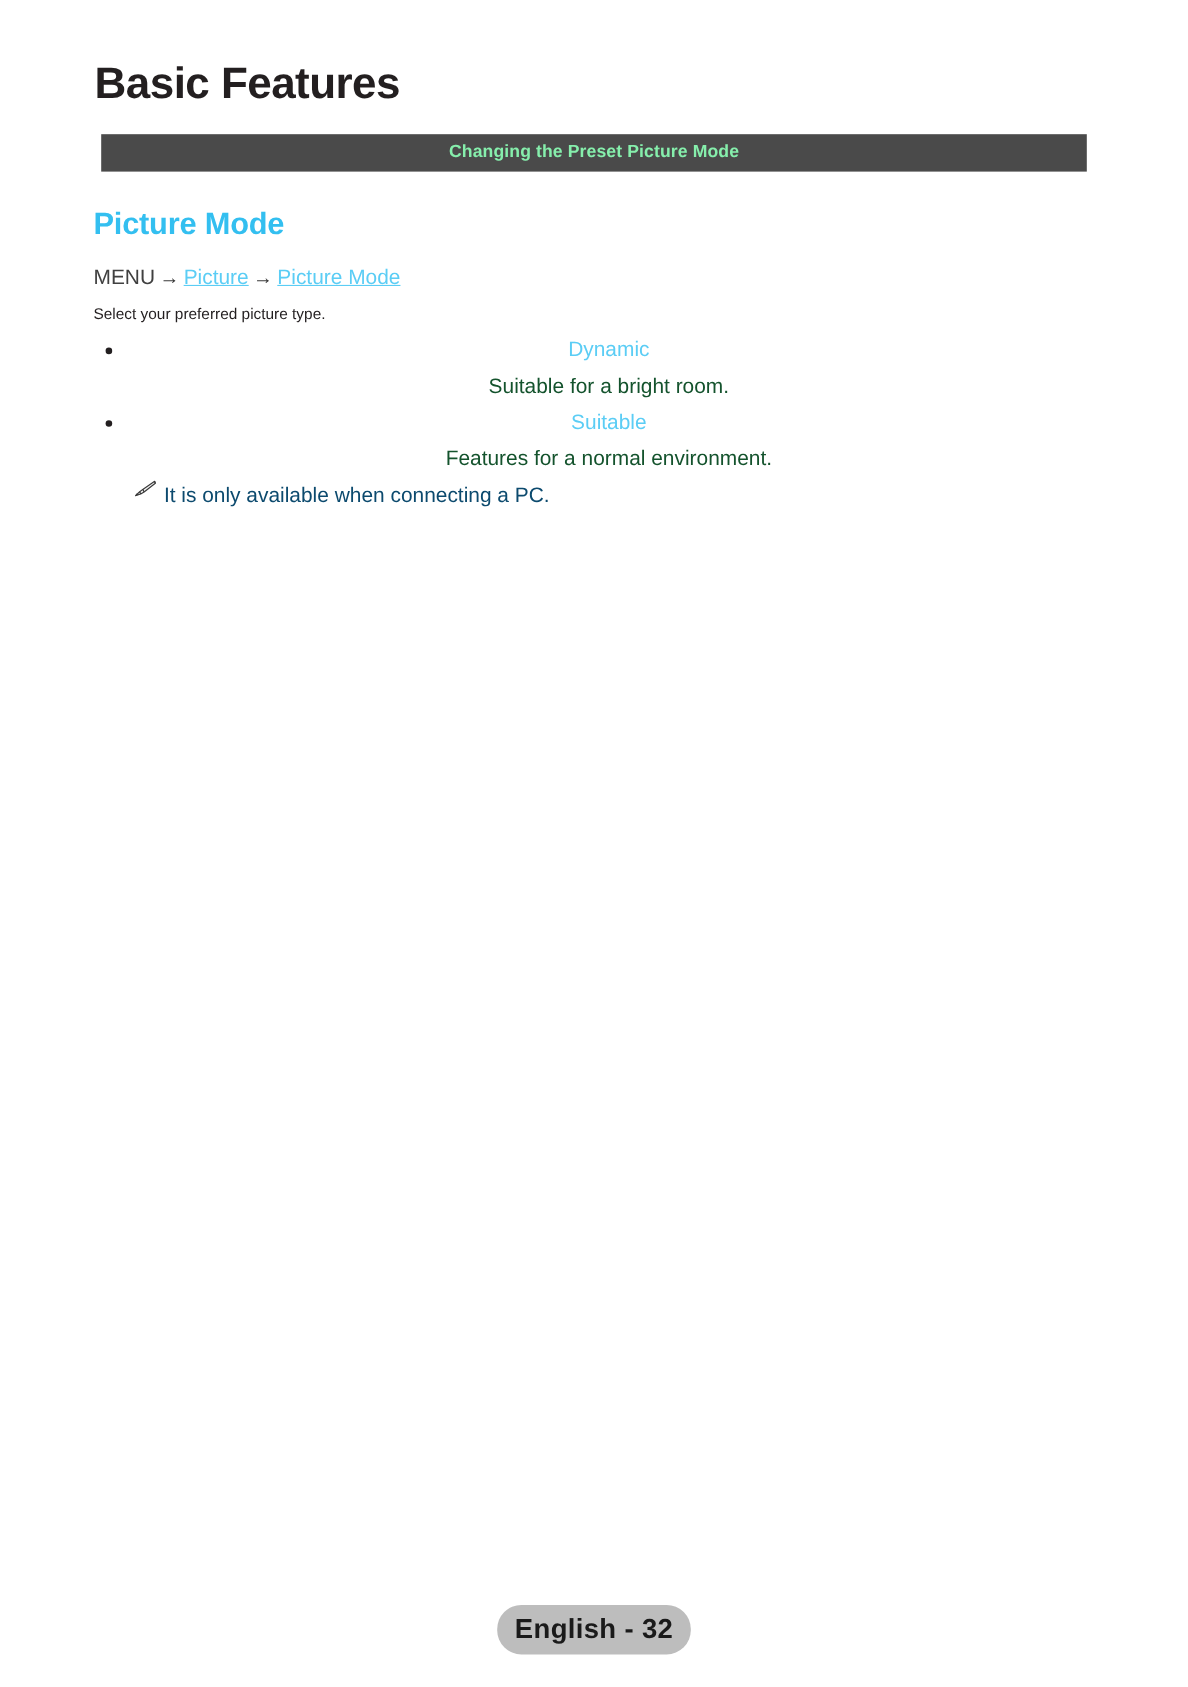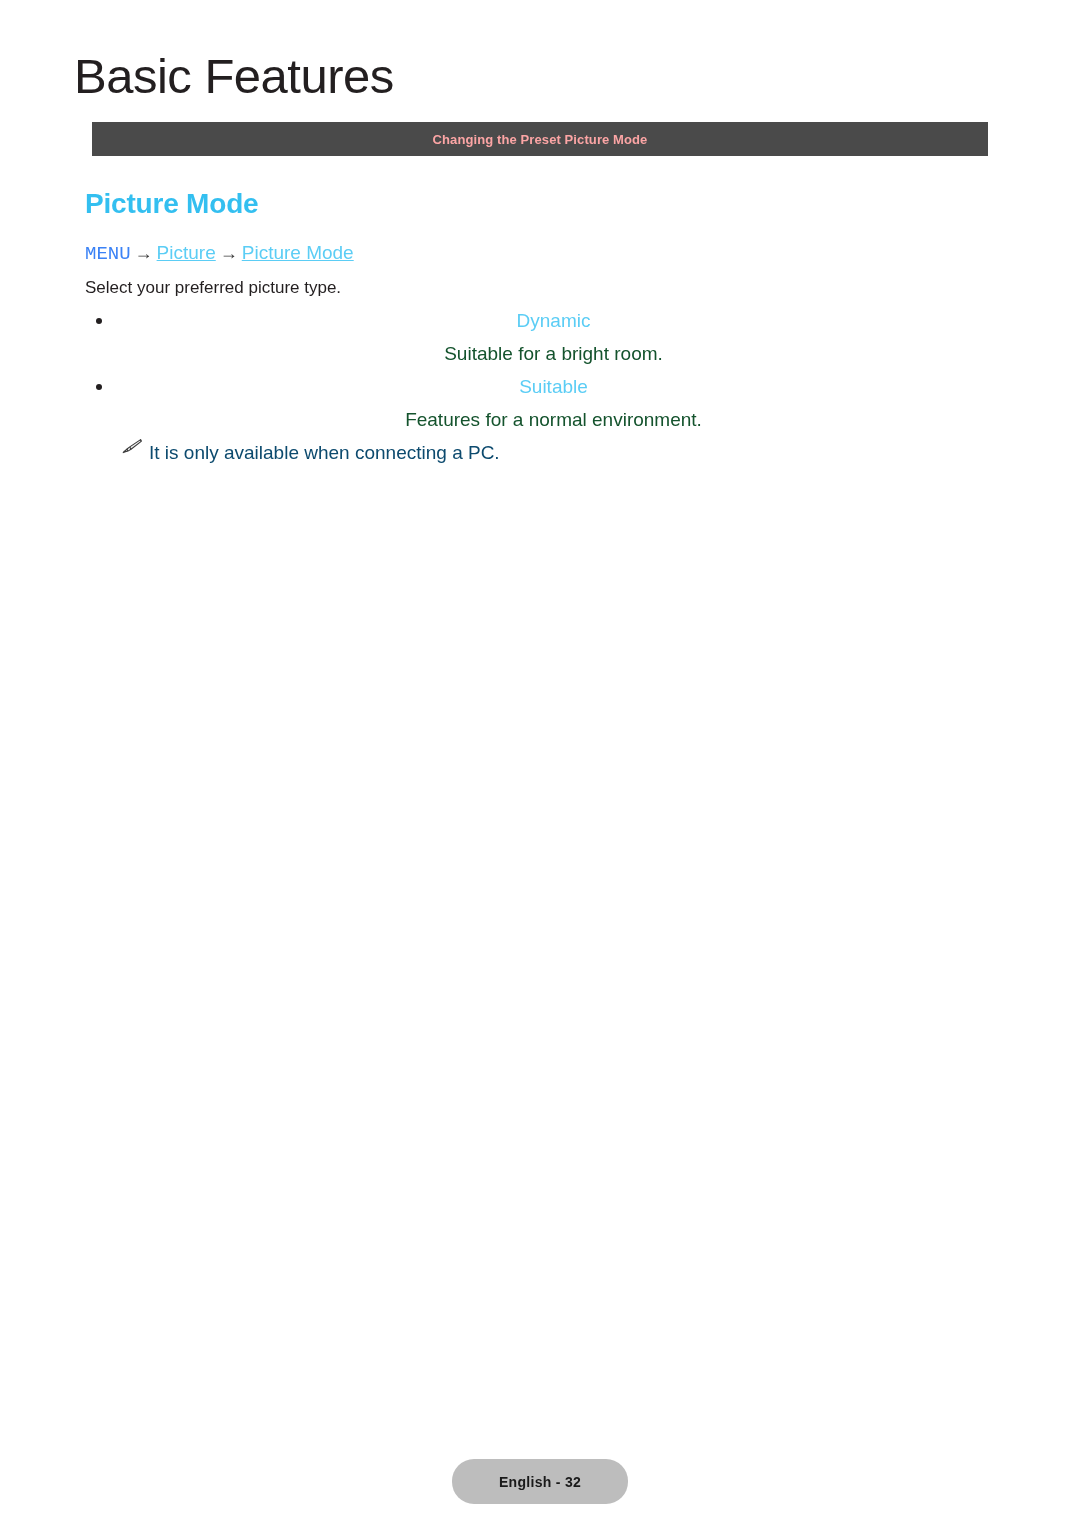--- a/index.html
+++ b/index.html
@@ -13,45 +13,45 @@
     height: 1534px;
     position: relative;
     font-family: "Liberation Sans", "DejaVu Sans", sans-serif;
     -webkit-font-smoothing: antialiased;
     overflow: hidden;
   }
 
   
   .page-title {
     position: absolute;
-    left: 74px;
+    left: 86px;
     top: 52px;
-    font-size: 49px;
+    font-size: 40px;
     line-height: 48px;
-    font-weight: 400;
+    font-weight: 700;
     letter-spacing: -0.5px;
     color: #231f20;
     white-space: nowrap;
   }
 
   
   .section-bar {
     position: absolute;
     left: 92px;
     top: 122px;
     width: 896px;
     height: 34px;
     background: #4a4a4a;
     display: flex;
     align-items: center;
     justify-content: center;
   }
   .section-bar-label {
-    color: #fca5a5;
-    font-size: 13px;
+    color: #86efac;
+    font-size: 16px;
     font-weight: bold;
     letter-spacing: 0.1px;
     line-height: 1;
   }
 
   
   .content {
     position: absolute;
     left: 85px;
     top: 186px;
@@ -66,30 +66,30 @@
     margin: 0 0 14px 0;
     letter-spacing: -0.2px;
   }
 
   .breadcrumb {
     font-size: 19px;
     line-height: 33px;
     color: #3a3a3a;
     white-space: nowrap;
   }
-  .breadcrumb .crumb-root { color: #3b82f6; font-family: Liberation Mono, monospace; }
+  .breadcrumb .crumb-root { color: #404040; }
   .breadcrumb .crumb-link { color: #5bcdf5; text-decoration: underline; }
   .breadcrumb .crumb-arrow {
     color: #3a3a3a;
     padding: 0 4px;
     font-size: 18px;
   }
 
   .intro-line {
-    font-size: 17px;
+    font-size: 14px;
     line-height: 33px;
     color: #231f20;
   }
 
   
   .option-list {
     list-style: none;
     margin: 0;
     padding: 0;
     text-align: center;
@@ -155,21 +155,21 @@
   .footer-pill {
     width: 176px;
     height: 45px;
     border-radius: 22px;
     background: #bdbdbd;
     display: flex;
     align-items: center;
     justify-content: center;
   }
   .footer-pill-label {
-    font-size: 14px;
+    font-size: 25px;
     font-weight: bold;
     color: #1a1a1a;
     letter-spacing: 0.3px;
   }
 </style>
 </head>
 <body>
 
 <div class="page-title">Basic Features</div>
 

